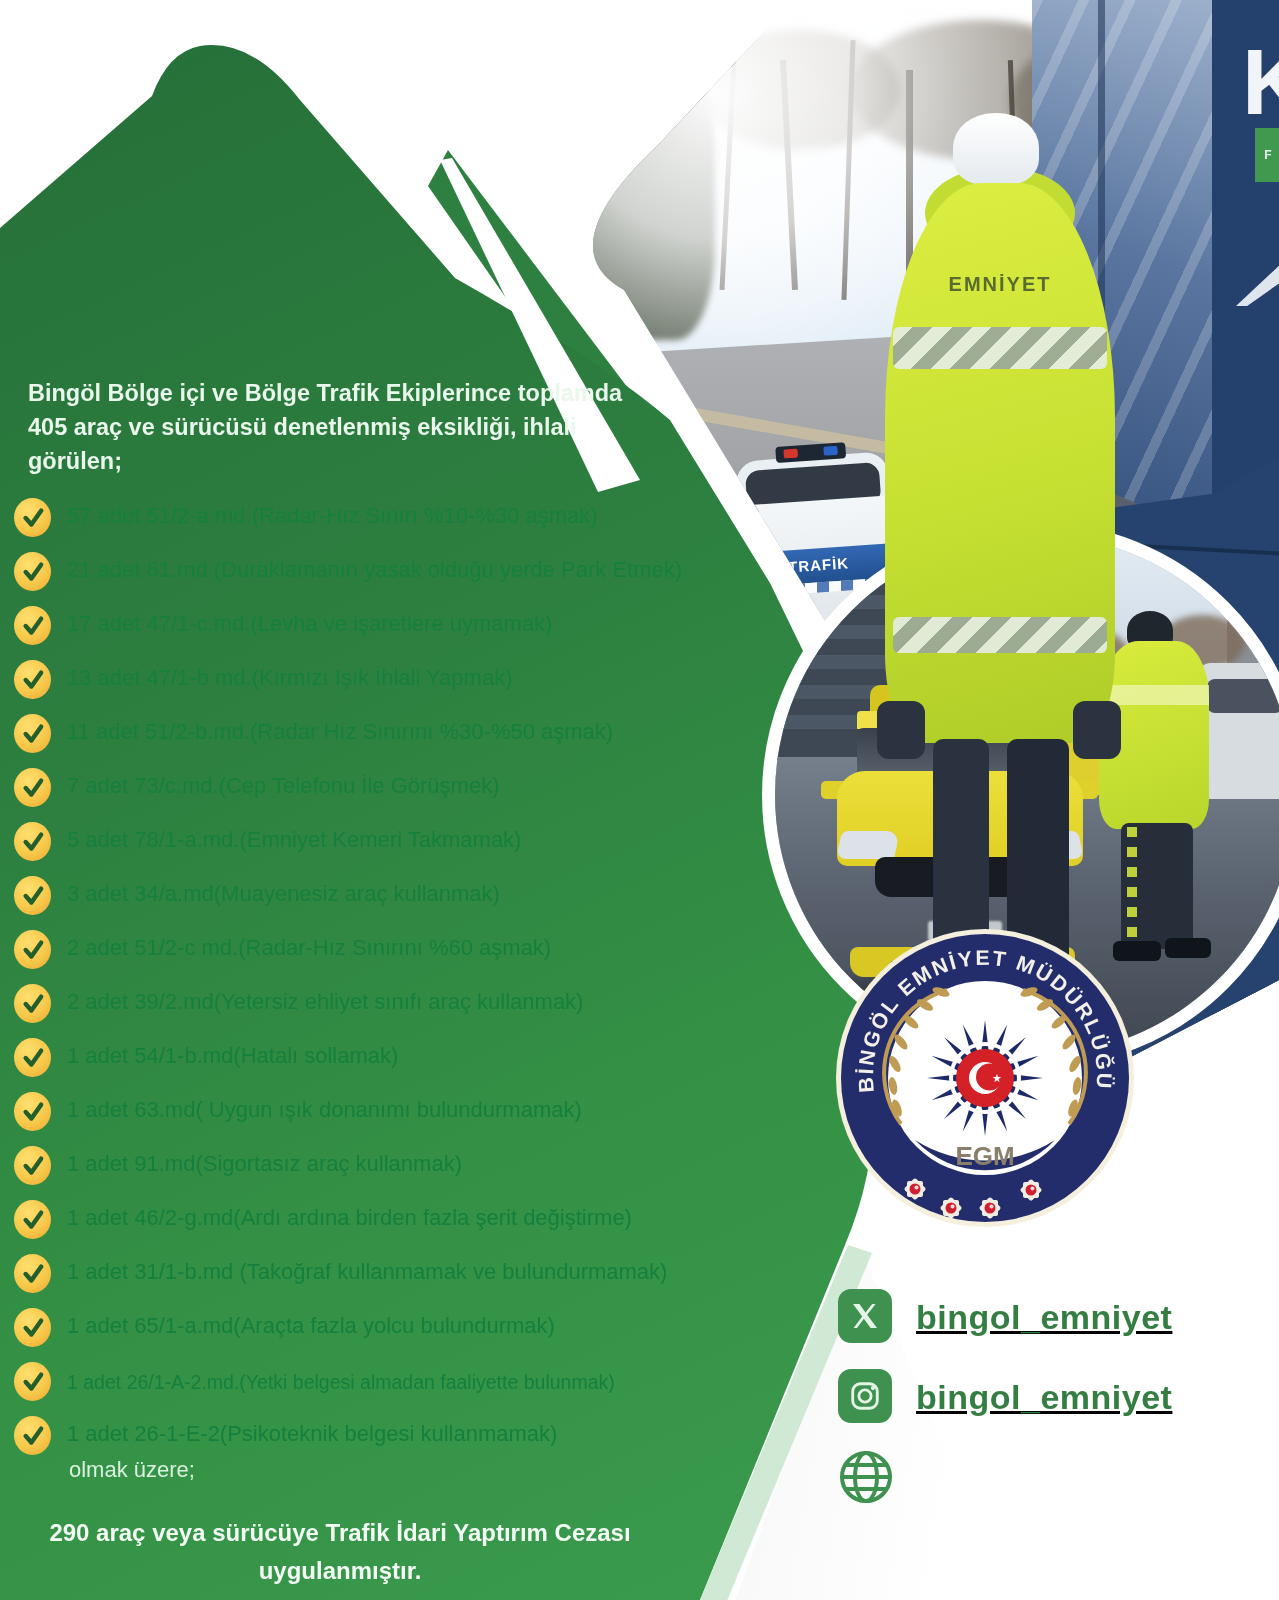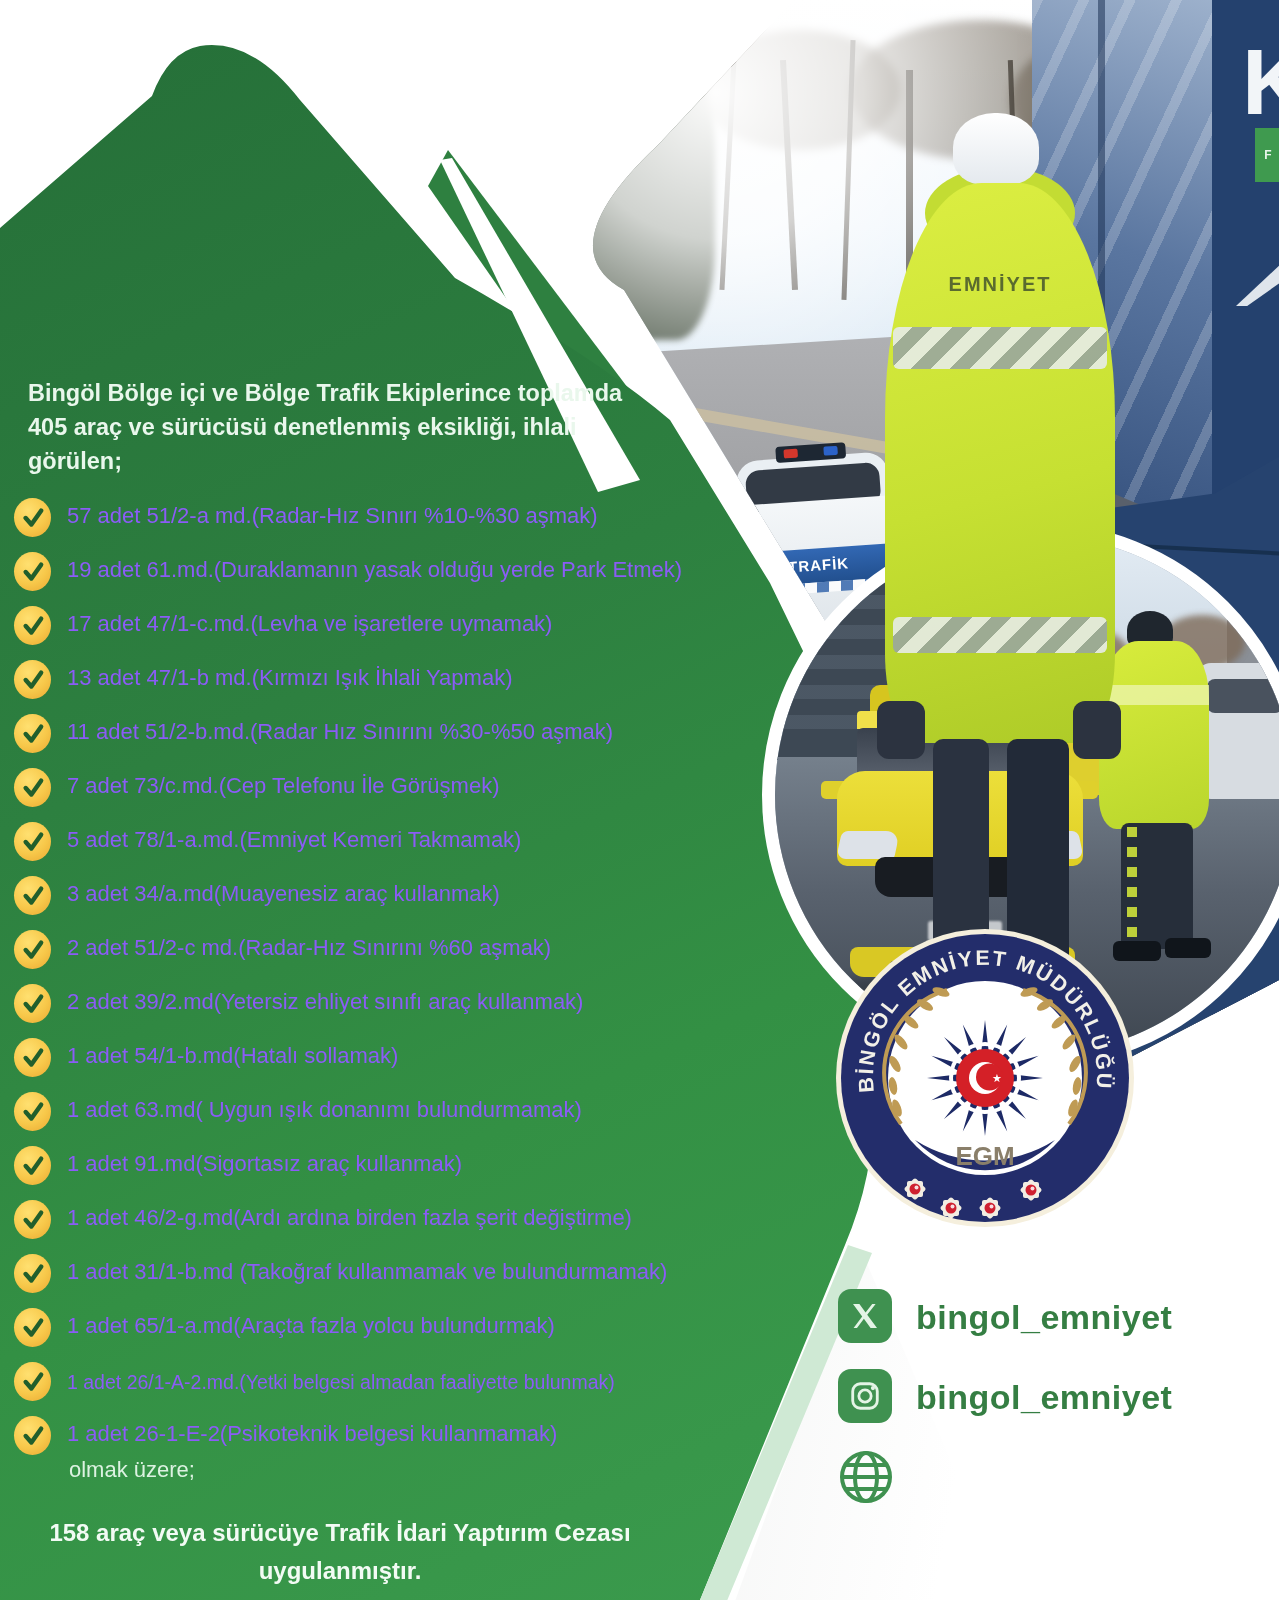--- a/index.html
+++ b/index.html
@@ -137,28 +137,28 @@
   #emblem{left:835px;top:928px;width:300px;height:300px;z-index:6;}
 
   
   #header-block{left:28px;top:376px;width:620px;z-index:7;color:#e9f7ec;font-size:23.5px;font-weight:bold;line-height:34px;}
   #list-block{left:12px;top:496px;width:820px;z-index:7;}
   .li-row{display:flex;align-items:flex-start;height:54px;}
   .li-row.tall{height:auto;}
   .check{flex:0 0 37px;width:37px;height:39px;margin:2px 16px 0 2px;border-radius:50%;
     background:radial-gradient(circle at 38% 32%,#ffe070 0%,#f7c84a 55%,#eaa832 100%);
     display:flex;align-items:center;justify-content:center;}
-  .li-text{color:#8b5cf6;font-size:22px;line-height:26px;padding-top:7px;}
+  .li-text{color:#15803d;font-size:22px;line-height:26px;padding-top:7px;}
   .li-small .li-text{font-size:19.5px;padding-top:9px;}
   #suffix-line{color:#dcf2e1;font-size:22px;margin:2px 0 0 57px;}
   #footer-block{left:10px;top:1514px;width:660px;z-index:7;text-align:center;color:#f2fbf4;font-weight:bold;font-size:24px;line-height:38px;}
 
   
   #social{left:838px;top:1288px;width:430px;z-index:7;}
-  .soc-row{display:flex;align-items:center;height:58px;margin-bottom:22px;}
+  .soc-row{display:flex;align-items:center;height:58px;margin-bottom:22px;text-decoration:underline;}
   .soc-icon{flex:0 0 56px;width:56px;height:56px;margin-right:22px;}
   .soc-box{width:54px;height:54px;border-radius:13px;background:#3f9150;display:flex;align-items:center;justify-content:center;}
   .soc-text{color:#357e43;font-size:34px;font-weight:bold;letter-spacing:.5px;}
 </style>
 </head>
 <body>
 
 <div id="canvas">
 
   <div class="abs" id="shadow-wedge"></div>
@@ -363,21 +363,21 @@
           </svg>
         </span>
         <span class="li-text">57 adet 51/2-a md.(Radar-Hız Sınırı %10-%30 aşmak)</span>
       </div>
     <div class="li-row">
         <span class="check">
           <svg width="26" height="26" viewBox="0 0 32 32">
             <path d="M7 16 l7 8 l12 -17" fill="none" stroke="#215f2c" stroke-width="5.5" stroke-linecap="round" stroke-linejoin="round"></path>
           </svg>
         </span>
-        <span class="li-text">19 adet 61.md.(Duraklamanın yasak olduğu yerde Park Etmek)</span>
+        <span class="li-text">21 adet 61.md.(Duraklamanın yasak olduğu yerde Park Etmek)</span>
       </div>
     <div class="li-row">
         <span class="check">
           <svg width="26" height="26" viewBox="0 0 32 32">
             <path d="M7 16 l7 8 l12 -17" fill="none" stroke="#215f2c" stroke-width="5.5" stroke-linecap="round" stroke-linejoin="round"></path>
           </svg>
         </span>
         <span class="li-text">17 adet 47/1-c.md.(Levha ve işaretlere uymamak)</span>
       </div>
     <div class="li-row">
@@ -497,21 +497,21 @@
           <svg width="26" height="26" viewBox="0 0 32 32">
             <path d="M7 16 l7 8 l12 -17" fill="none" stroke="#215f2c" stroke-width="5.5" stroke-linecap="round" stroke-linejoin="round"></path>
           </svg>
         </span>
         <span class="li-text">1 adet 26-1-E-2(Psikoteknik belgesi kullanmamak)</span>
       </div>
     <div id="suffix-line">olmak üzere;</div>
   </div>
 
   <div class="abs" id="footer-block">
-    <div>158 araç veya sürücüye Trafik İdari Yaptırım Cezası</div>
+    <div>290 araç veya sürücüye Trafik İdari Yaptırım Cezası</div>
     <div>uygulanmıştır.</div>
   </div>
 
   <div class="abs" id="social">
     <div class="soc-row">
       <span class="soc-icon">
         <span class="soc-box">
             <svg width="32" height="32" viewBox="0 0 32 32">
               <path d="M4 4 L13.2 16.6 L4.6 28 H8 L14.9 18.8 L21.6 28 H28 L18.2 14.7 L26.6 4 H23.2 L16.6 12.5 L10.4 4 Z" fill="#e4f4e6"></path>
             </svg>

